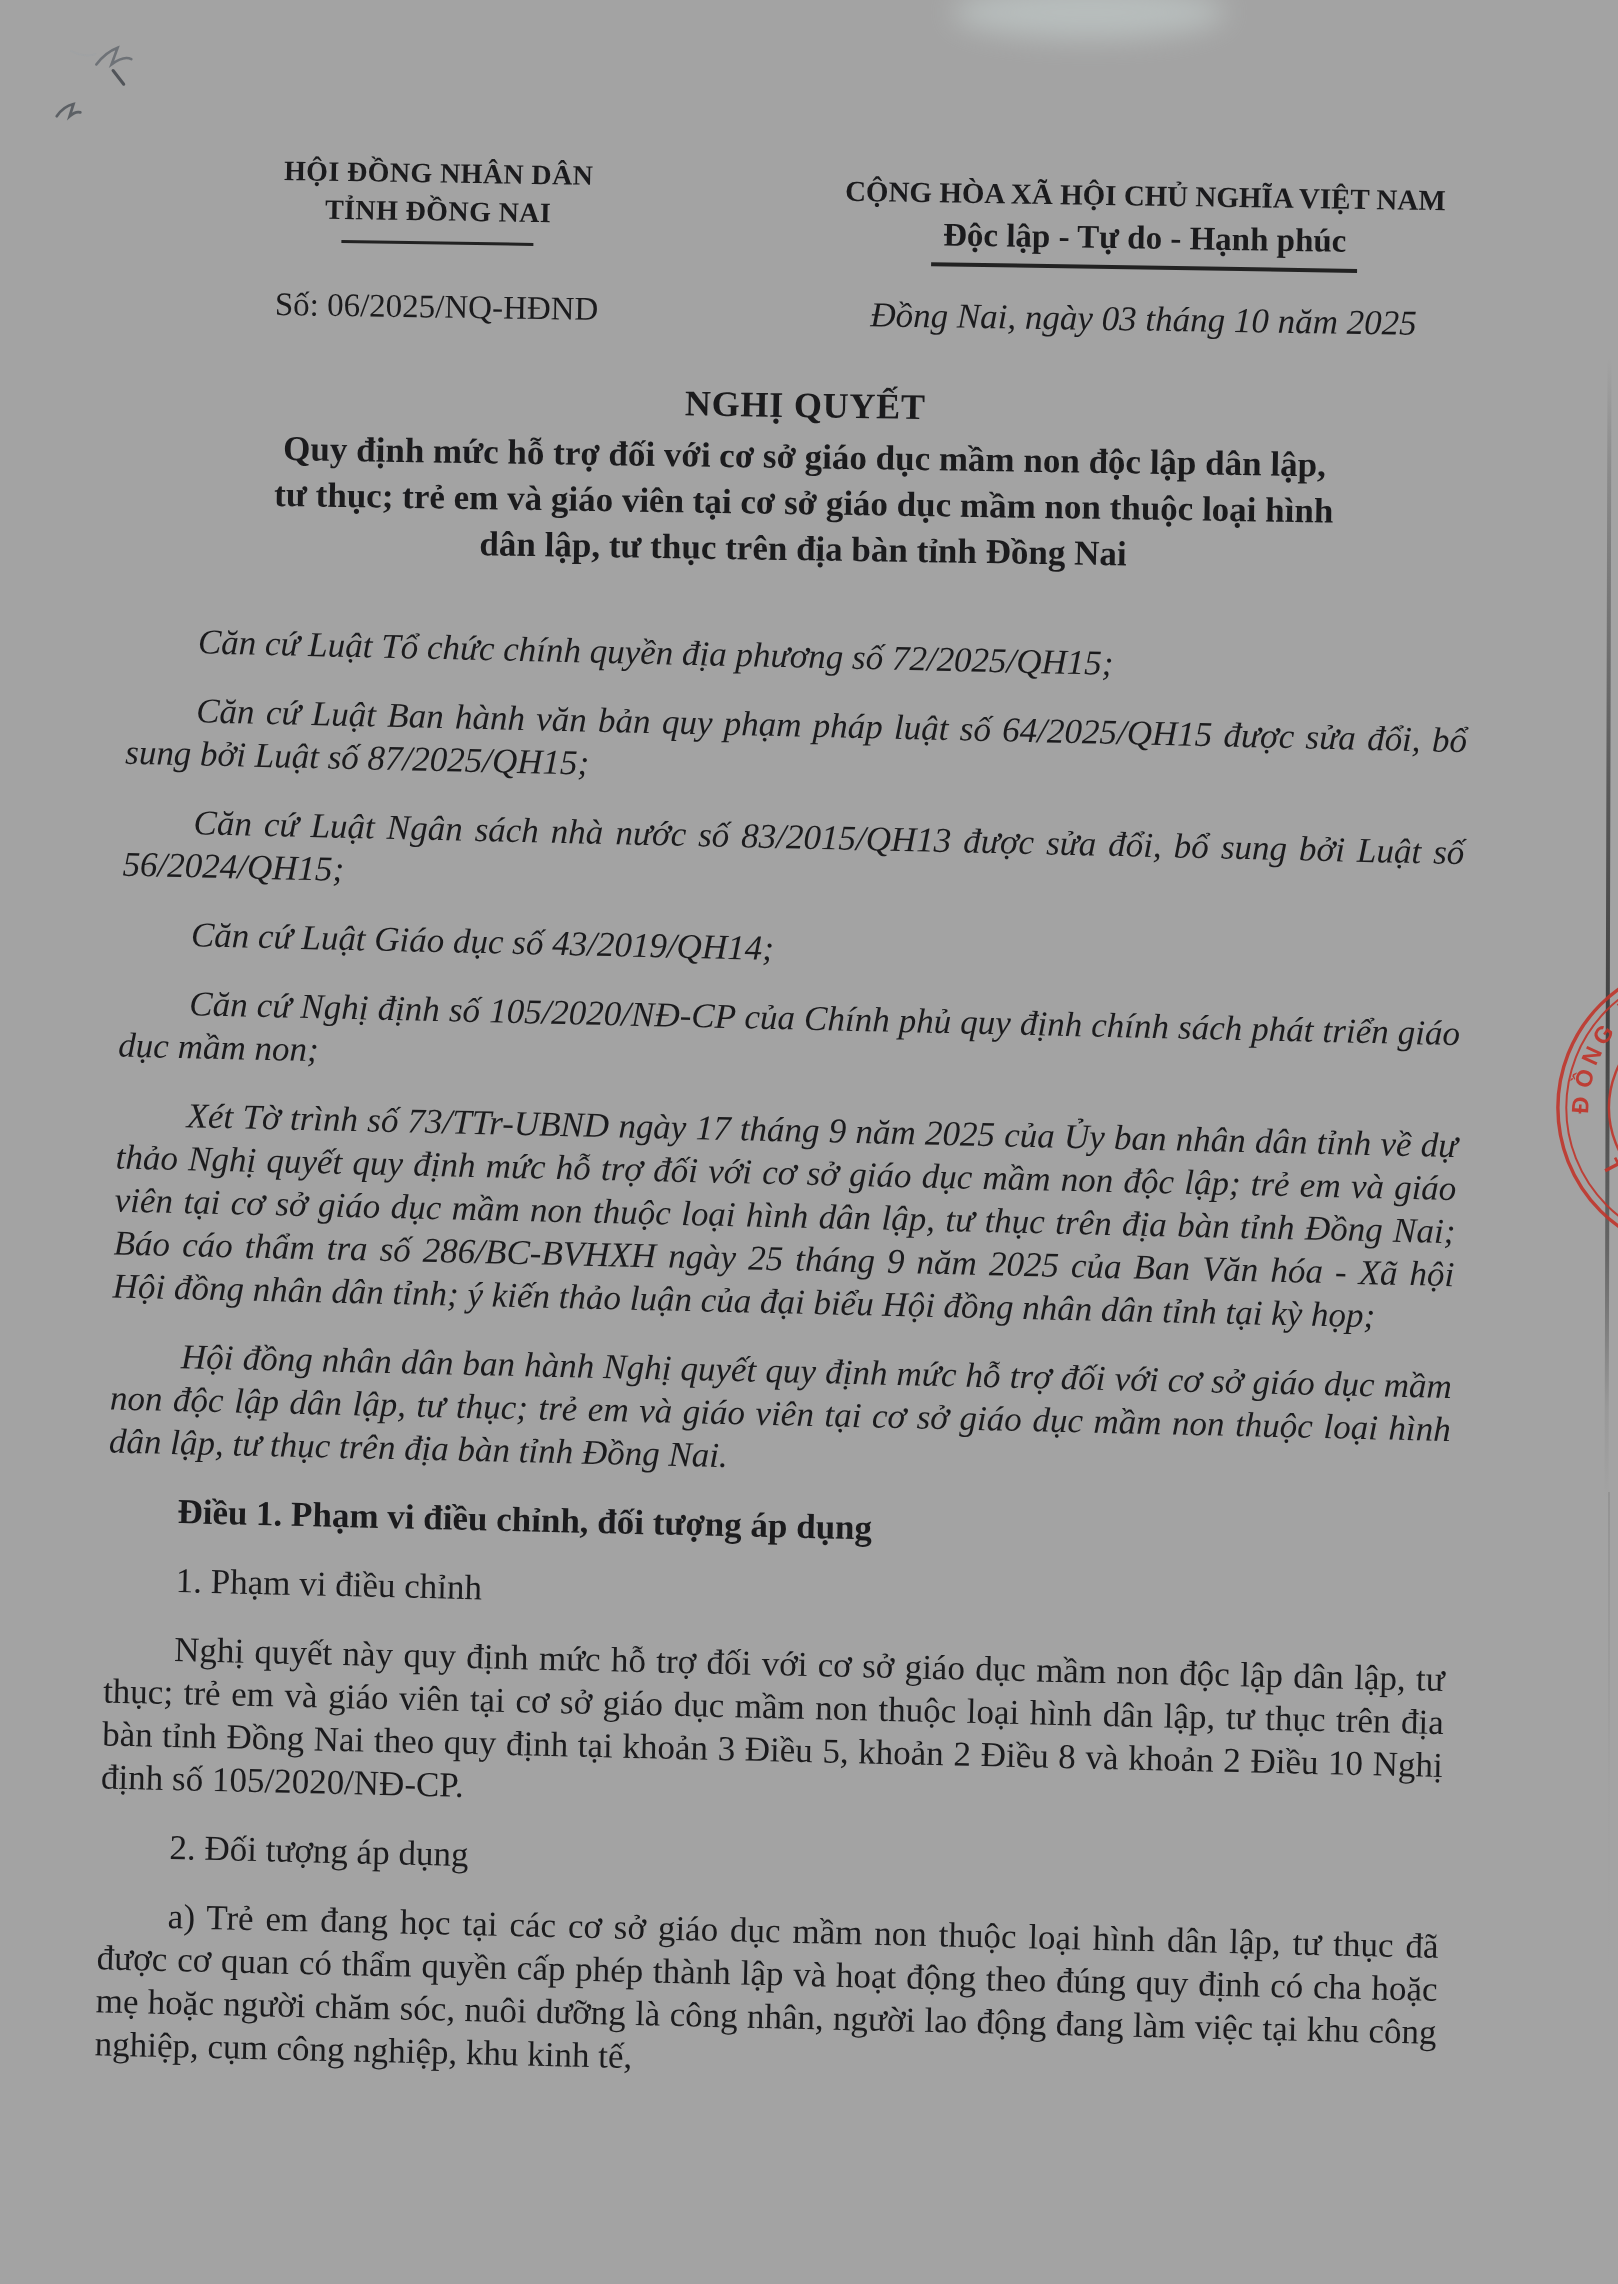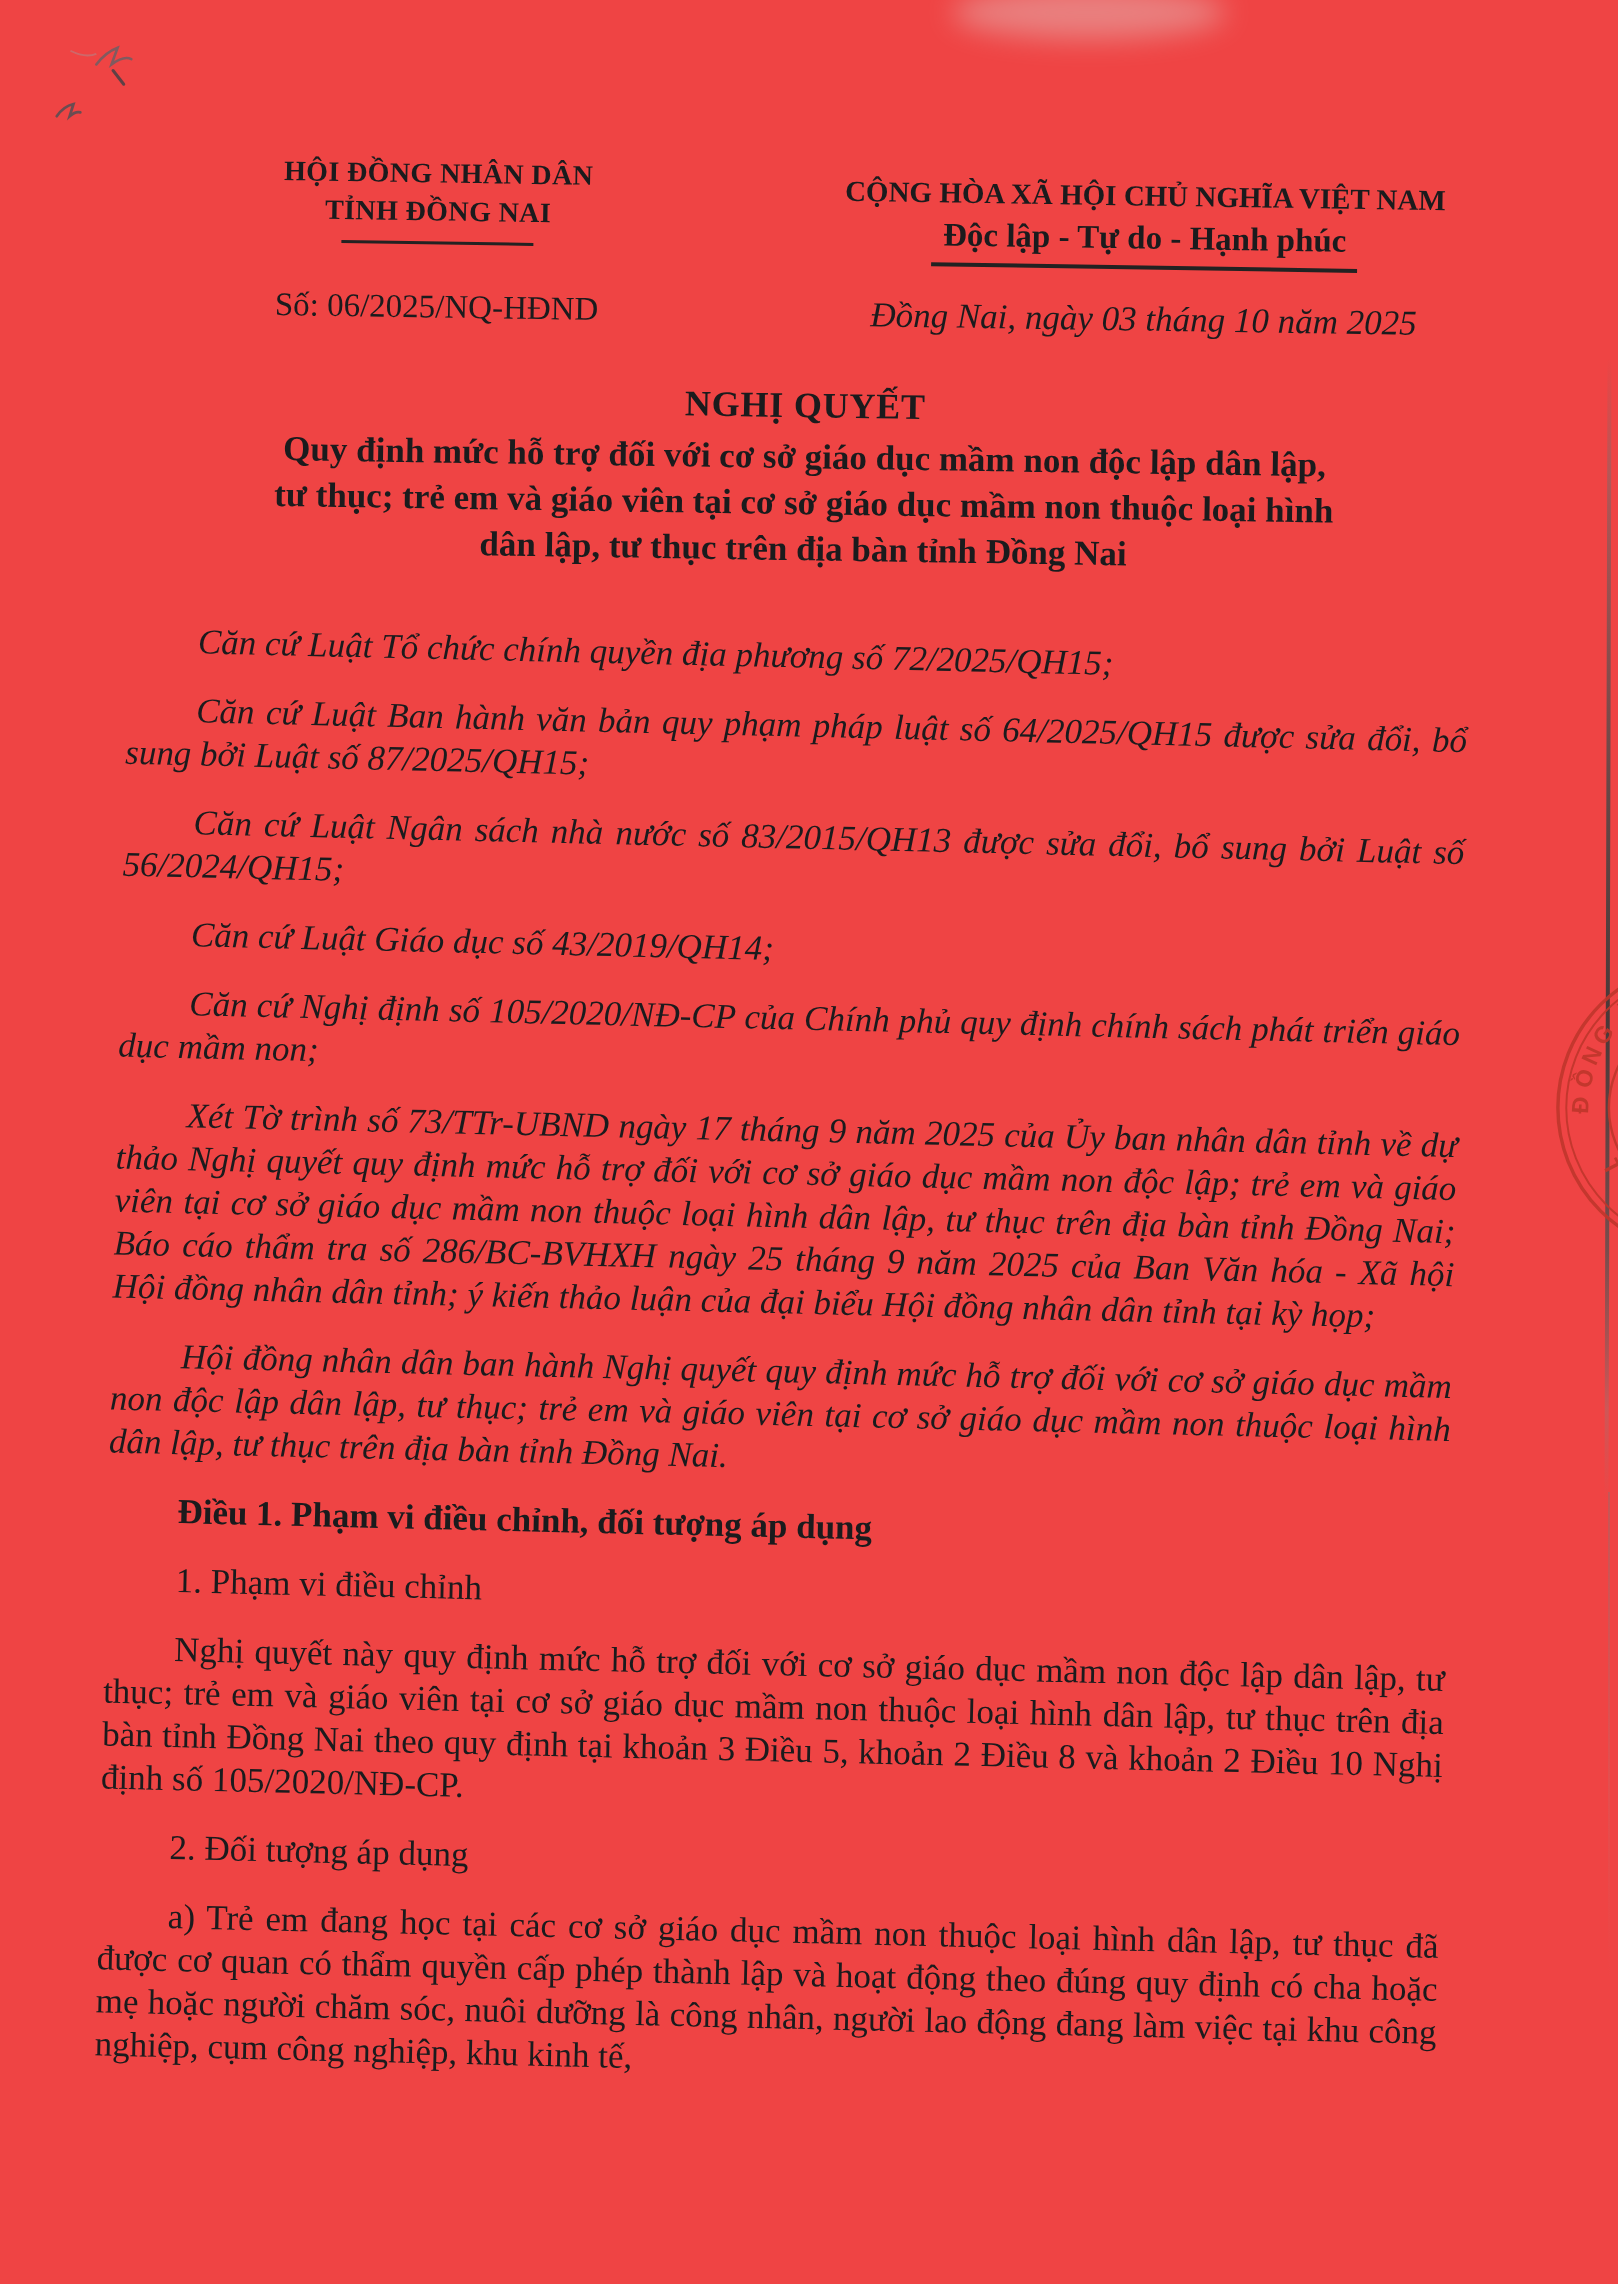--- a/index.html
+++ b/index.html
@@ -1,19 +1,19 @@
 <!DOCTYPE html>
 <html style="font-size:12px"><head>
 <meta charset="utf-8">
 <style>
   html,body{margin:0;padding:0;background:#e9e9e7;}
   .page{
     position:relative;
     width:1619px;height:2284px;
-    background:#ef4444;
+    background:#a3a3a3;
     overflow:hidden;
     font-family:"Liberation Serif","DejaVu Serif",serif;
     color:#1b1b1d;
   }
   
   .scan-smudge-top{
     position:absolute;left:952px;top:-13.7px;width:274px;height:53px;
     background:#dff0ee;filter:blur(13.7px);opacity:.35;border-radius:50%;
   }
   .sheet{

